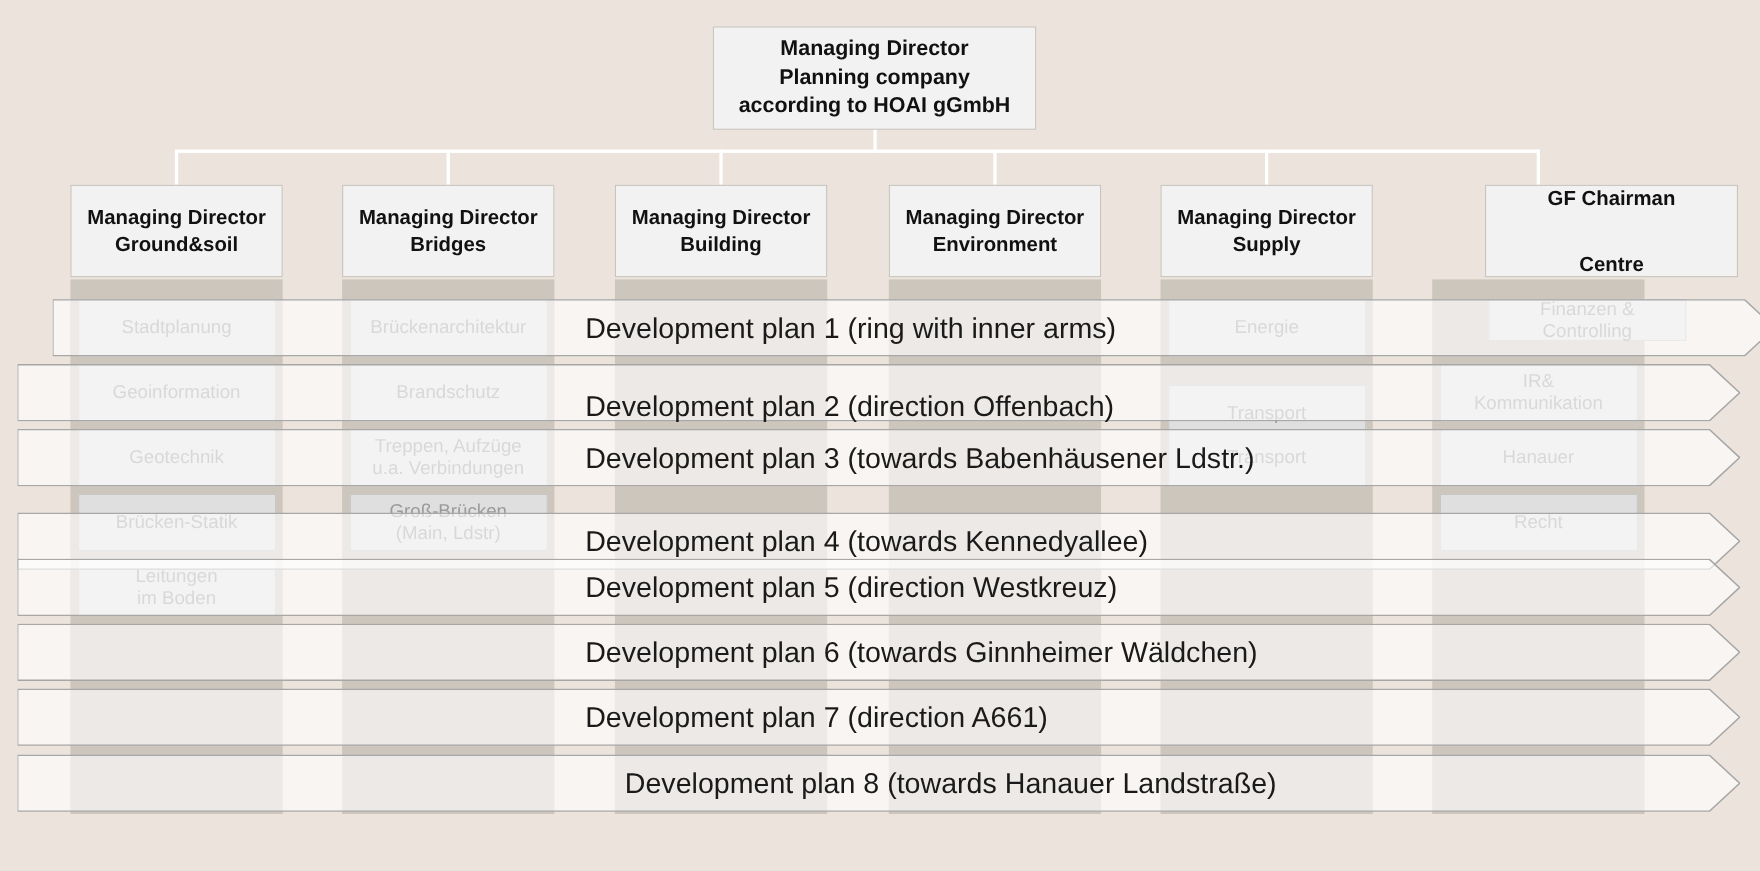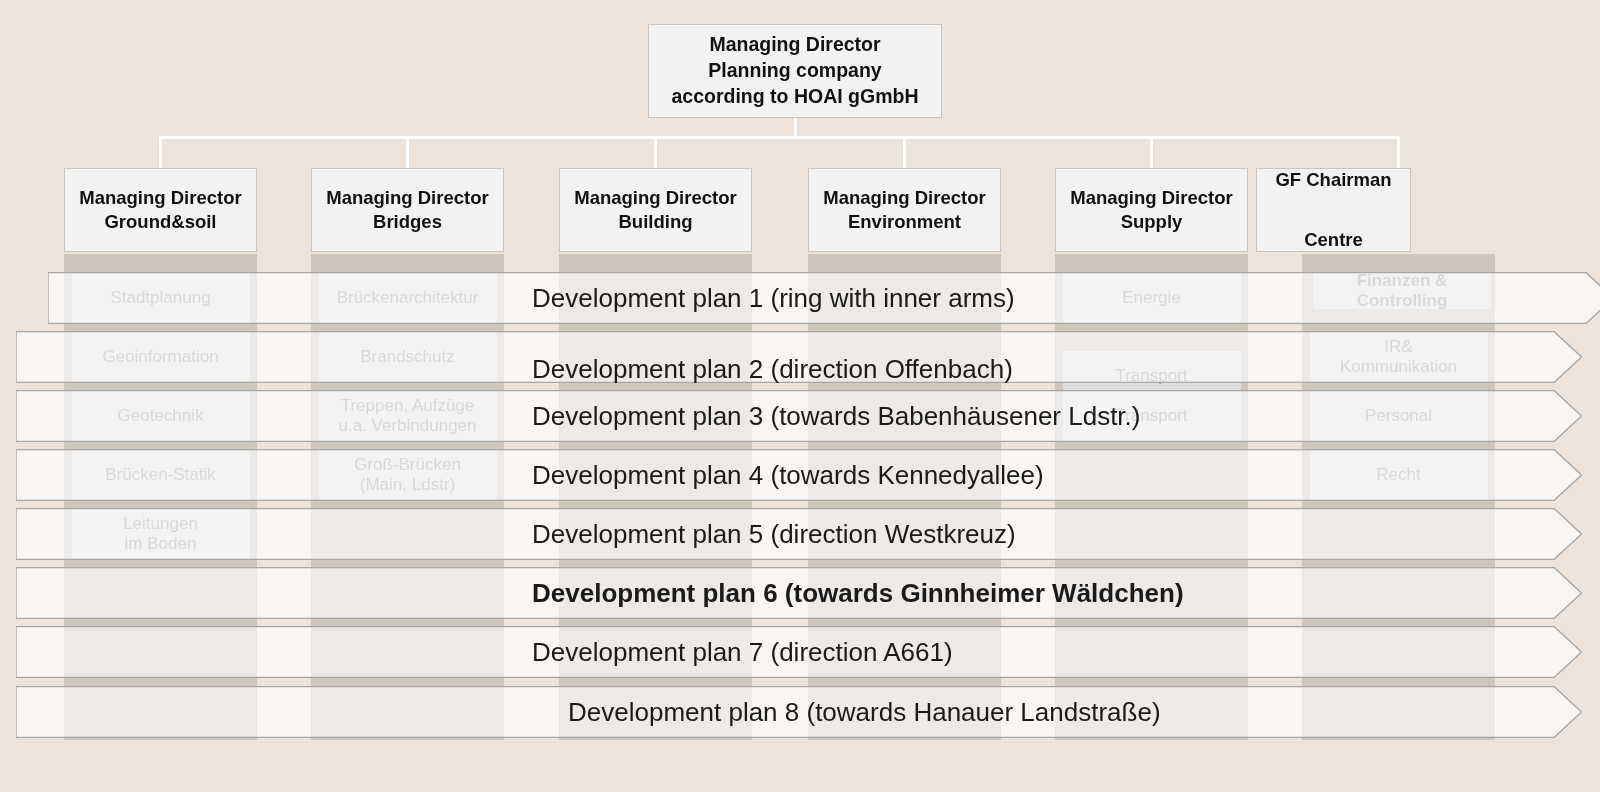--- a/index.html
+++ b/index.html
@@ -154,21 +154,21 @@
         <span class="ln">Building</span>
       </div>
       <div class="dept-box" style="left:808px; width:193px;">
         <span class="ln">Managing Director</span>
         <span class="ln">Environment</span>
       </div>
       <div class="dept-box" style="left:1055px; width:193px;">
         <span class="ln">Managing Director</span>
         <span class="ln">Supply</span>
       </div>
-      <div class="dept-box" style="left:1256px; width:155px;gap:36px;">
+      <div class="dept-box" style="left:1350px; width:230px;gap:36px;">
         <span class="ln">GF Chairman</span>
         <span class="ln">Centre</span>
       </div>
     </div>
 
   <div id="subunit-boxes">
       <div class="sub-box" style="left:70.5px; top:272px; width:180px; height:52px;">
         <span class="ln">Stadtplanung</span>
       </div>
       <div class="sub-box" style="left:70.5px; top:331px; width:180px; height:52px;">
@@ -200,30 +200,30 @@
       </div>
       <div class="sub-box" style="left:1061.5px; top:272px; width:180px; height:52px;">
         <span class="ln">Energie</span>
       </div>
       <div class="sub-box" style="left:1061.5px; top:331px; width:180px; height:52px;margin-top:19px;">
         <span class="ln">Transport</span>
       </div>
       <div class="sub-box" style="left:1061.5px; top:390px; width:180px; height:52px;">
         <span class="ln">Transport</span>
       </div>
-      <div class="sub-box" style="left:1312px; top:272px; width:180px; height:38px;font-weight:bold;">
+      <div class="sub-box" style="left:1353px; top:272px; width:180px; height:38px;">
         <span class="ln">Finanzen &amp;</span>
         <span class="ln">Controlling</span>
       </div>
       <div class="sub-box" style="left:1308.5px; top:331px; width:180px; height:52px;">
         <span class="ln">IR&amp;</span>
         <span class="ln">Kommunikation</span>
       </div>
       <div class="sub-box" style="left:1308.5px; top:390px; width:180px; height:52px;">
-        <span class="ln">Personal</span>
+        <span class="ln">Hanauer</span>
       </div>
       <div class="sub-box" style="left:1308.5px; top:449px; width:180px; height:52px;">
         <span class="ln">Recht</span>
       </div>
     </div>
 
   <div id="plan-bars">
       <div style="position:absolute; left:16px; top:272px; width:1566px; height:52px;padding-left:32px;">
          <svg width="1566" height="52" style="display:block;">
            <polygon points="0,0.5 1538,0.5 1565.5,26 1538,51.5 0,51.5" fill="rgba(255,255,255,0.62)" stroke="#a7a7a7" stroke-width="1.4"></polygon>
@@ -235,33 +235,33 @@
            <polygon points="0,0.5 1538,0.5 1565.5,26 1538,51.5 0,51.5" fill="rgba(255,255,255,0.62)" stroke="#a7a7a7" stroke-width="1.4"></polygon>
          </svg>
          <div class="plan-label" style="top:12px;">Development plan 2 (direction Offenbach)</div>
        </div>
       <div style="position:absolute; left:16px; top:390px; width:1566px; height:68px;">
          <svg width="1566" height="52" style="display:block;">
            <polygon points="0,0.5 1538,0.5 1565.5,26 1538,51.5 0,51.5" fill="rgba(255,255,255,0.62)" stroke="#a7a7a7" stroke-width="1.4"></polygon>
          </svg>
          <div class="plan-label" style="top:0;">Development plan 3 (towards Babenhäusener Ldstr.)</div>
        </div>
-      <div style="position:absolute; left:16px; top:449px; width:1566px; height:52px;">
+      <div style="position:absolute; left:16px; top:466px; width:1566px; height:52px;">
          <svg width="1566" height="52" style="display:block;">
            <polygon points="0,0.5 1538,0.5 1565.5,26 1538,51.5 0,51.5" fill="rgba(255,255,255,0.62)" stroke="#a7a7a7" stroke-width="1.4"></polygon>
          </svg>
          <div class="plan-label" style="top:0;">Development plan 4 (towards Kennedyallee)</div>
        </div>
       <div style="position:absolute; left:16px; top:508px; width:1566px; height:52px;">
          <svg width="1566" height="52" style="display:block;">
            <polygon points="0,0.5 1538,0.5 1565.5,26 1538,51.5 0,51.5" fill="rgba(255,255,255,0.62)" stroke="#a7a7a7" stroke-width="1.4"></polygon>
          </svg>
          <div class="plan-label" style="top:0;">Development plan 5 (direction Westkreuz)</div>
        </div>
-      <div style="position:absolute; left:16px; top:567px; width:1566px; height:52px;font-weight:bold;">
+      <div style="position:absolute; left:16px; top:567px; width:1566px; height:52px;">
          <svg width="1566" height="52" style="display:block;">
            <polygon points="0,0.5 1538,0.5 1565.5,26 1538,51.5 0,51.5" fill="rgba(255,255,255,0.62)" stroke="#a7a7a7" stroke-width="1.4"></polygon>
          </svg>
          <div class="plan-label" style="top:0;">Development plan 6 (towards Ginnheimer Wäldchen)</div>
        </div>
       <div style="position:absolute; left:16px; top:626px; width:1566px; height:52px;">
          <svg width="1566" height="52" style="display:block;">
            <polygon points="0,0.5 1538,0.5 1565.5,26 1538,51.5 0,51.5" fill="rgba(255,255,255,0.62)" stroke="#a7a7a7" stroke-width="1.4"></polygon>
          </svg>
          <div class="plan-label" style="top:0;">Development plan 7 (direction A661)</div>

